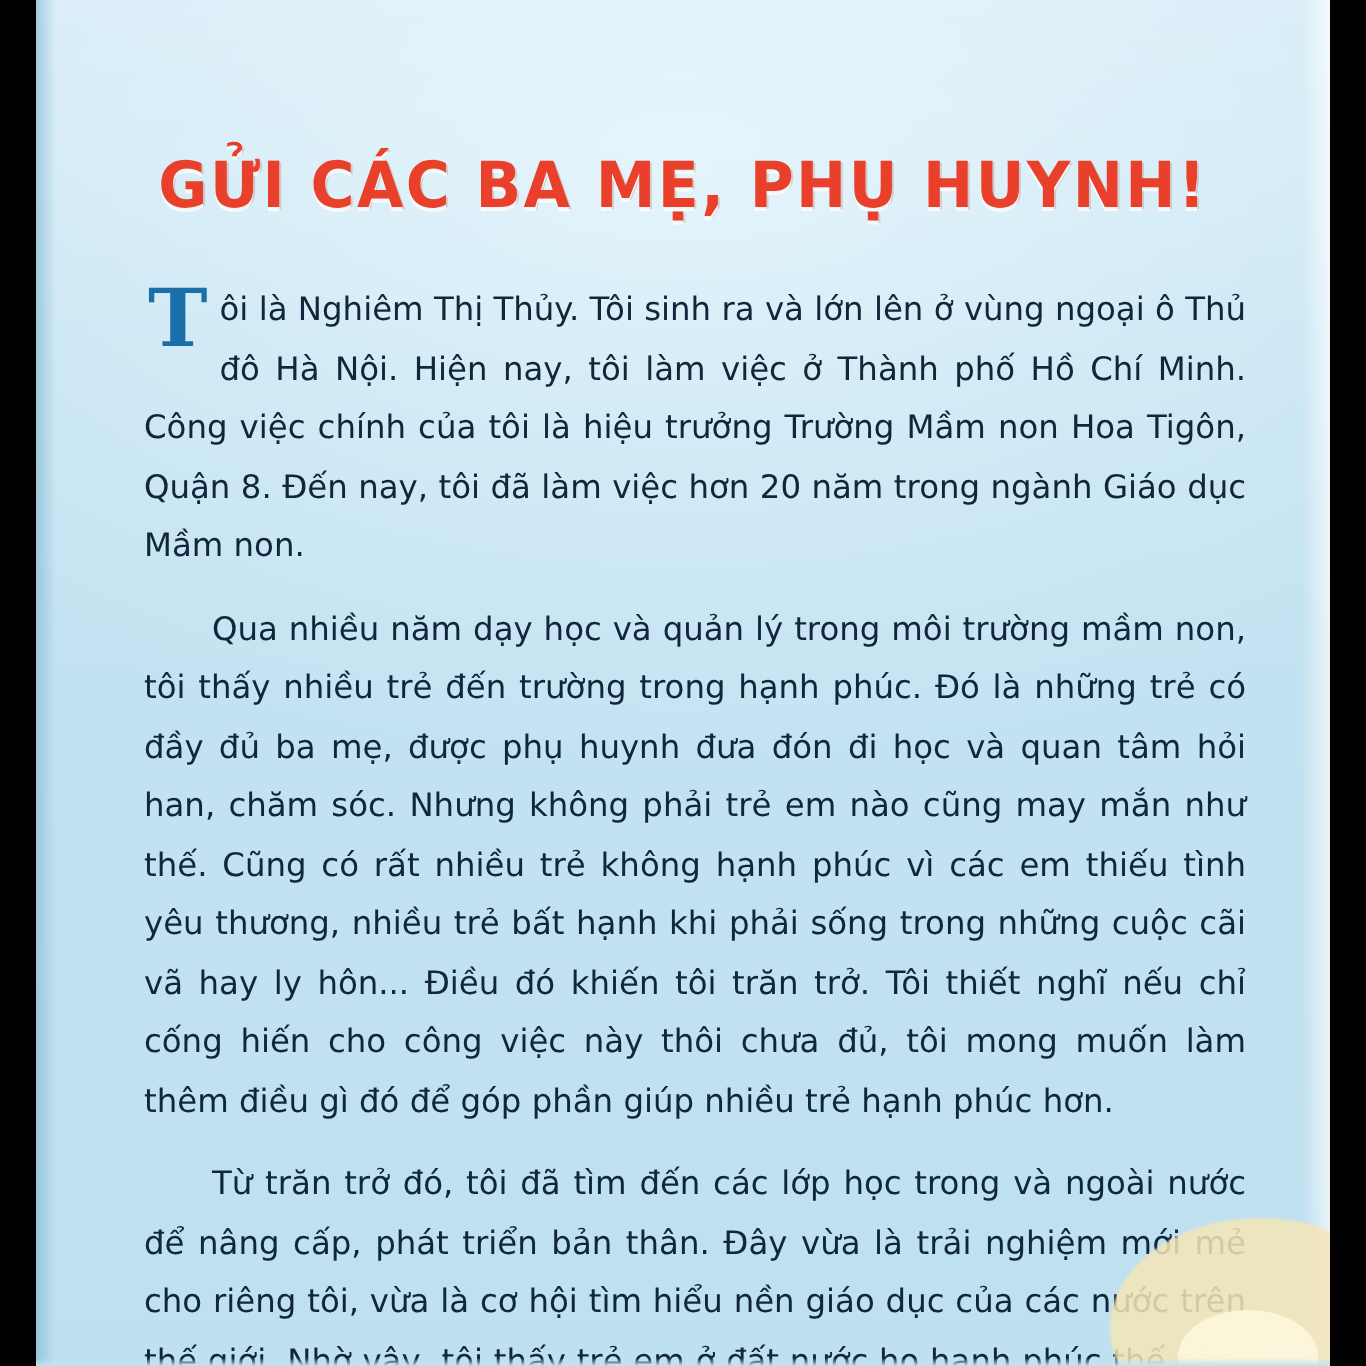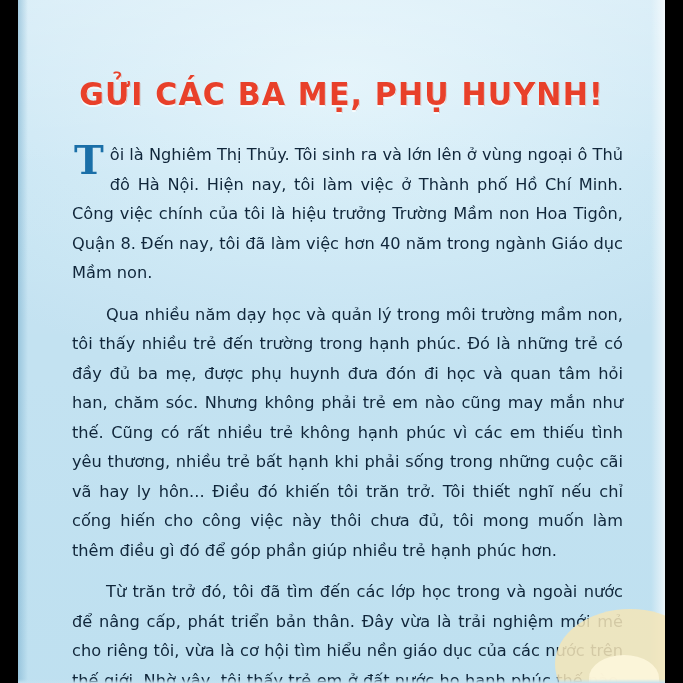--- a/index.html
+++ b/index.html
@@ -135,21 +135,21 @@
 
 <div id="page">
   <div class="page-surface">
     <div class="paper-texture"></div>
     <div class="edge-left"></div>
     <div class="edge-right"></div>
 
     <h1 class="title">GỬI CÁC BA MẸ, PHỤ HUYNH!</h1>
 
     <div class="body-text">
-      <p class="first"><span class="dropcap">T</span><span>ôi là Nghiêm Thị Thủy. Tôi sinh ra và lớn lên ở vùng ngoại ô Thủ đô Hà Nội. Hiện nay, tôi làm việc ở Thành phố Hồ Chí Minh. Công việc chính của tôi là hiệu trưởng Trường Mầm non Hoa Tigôn, Quận 8. Đến nay, tôi đã làm việc hơn 40 năm trong ngành Giáo dục Mầm non.</span></p>
+      <p class="first"><span class="dropcap">T</span><span>ôi là Nghiêm Thị Thủy. Tôi sinh ra và lớn lên ở vùng ngoại ô Thủ đô Hà Nội. Hiện nay, tôi làm việc ở Thành phố Hồ Chí Minh. Công việc chính của tôi là hiệu trưởng Trường Mầm non Hoa Tigôn, Quận 8. Đến nay, tôi đã làm việc hơn 20 năm trong ngành Giáo dục Mầm non.</span></p>
       <p>Qua nhiều năm dạy học và quản lý trong môi trường mầm non, tôi thấy nhiều trẻ đến trường trong hạnh phúc. Đó là những trẻ có đầy đủ ba mẹ, được phụ huynh đưa đón đi học và quan tâm hỏi han, chăm sóc. Nhưng không phải trẻ em nào cũng may mắn như thế. Cũng có rất nhiều trẻ không hạnh phúc vì các em thiếu tình yêu thương, nhiều trẻ bất hạnh khi phải sống trong những cuộc cãi vã hay ly hôn... Điều đó khiến tôi trăn trở. Tôi thiết nghĩ nếu chỉ cống hiến cho công việc này thôi chưa đủ, tôi mong muốn làm thêm điều gì đó để góp phần giúp nhiều trẻ hạnh phúc hơn.</p>
       <p>Từ trăn trở đó, tôi đã tìm đến các lớp học trong và ngoài nước để nâng cấp, phát triển bản thân. Đây vừa là trải nghiệm mới mẻ cho riêng tôi, vừa là cơ hội tìm hiểu nền giáo dục của các nước trên thế giới. Nhờ vậy, tôi thấy trẻ em ở đất nước họ hạnh phúc thế nào. Tôi mong ước trẻ em</p>
     </div>
 
     <div class="corner-blob"></div>
     <div class="corner-blob2"></div>
     <div class="clipped-bottom"></div>
   </div>
 </div>
 

